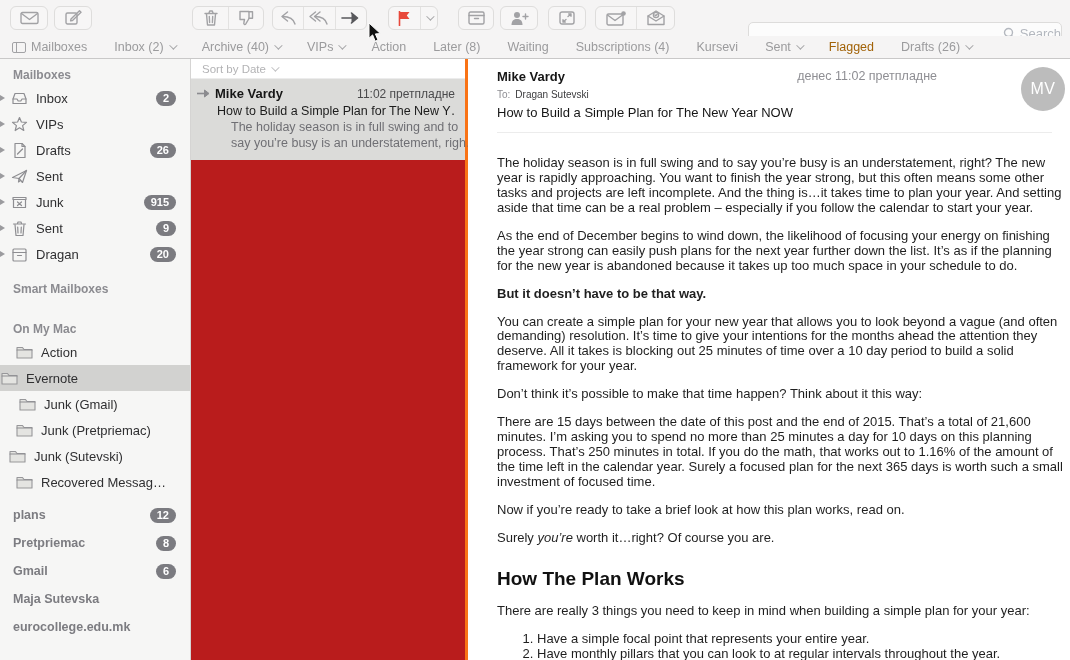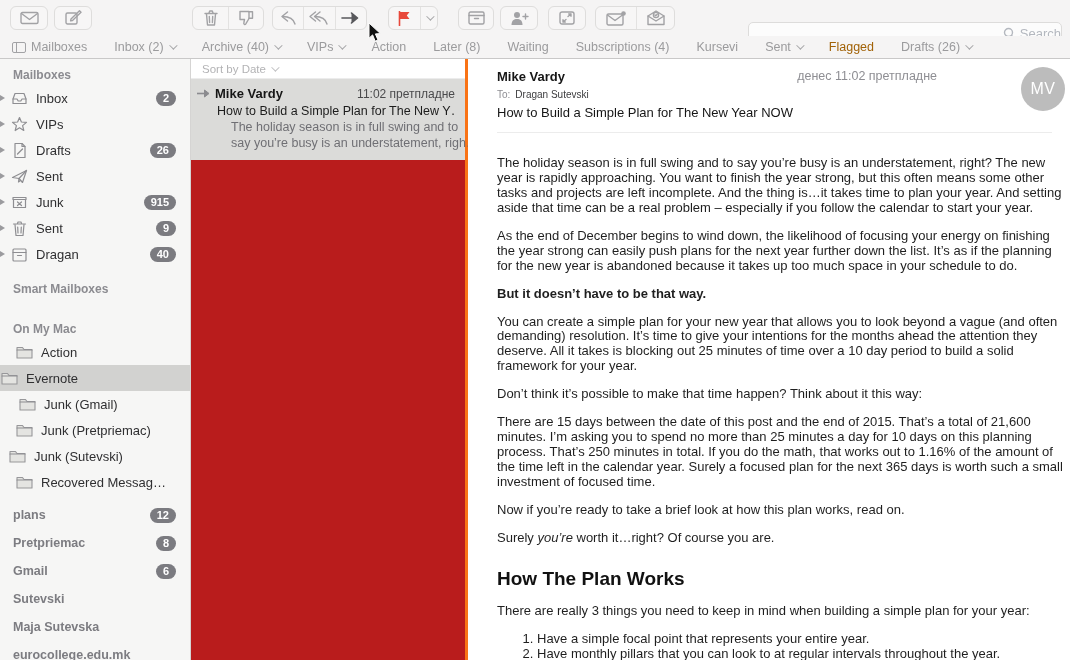--- a/index.html
+++ b/index.html
@@ -316,21 +316,21 @@
         <span class="badge">9</span>
       </div>
       <div class="srow">
         <span class="disclosure"></span>
         <svg class="sicon" viewBox="0 0 19 19">
             <rect class="st" x="3" y="4" width="13" height="12" rx="1"></rect>
             <path class="st" d="M3 7.5 H16"></path>
             <path class="st" d="M7.5 10.5 H11.5"></path>
           </svg>
         <span class="slabel">Dragan</span>
-        <span class="badge">40</span>
+        <span class="badge">20</span>
       </div>
 
       <div class="side-header" style="margin-top:6px">Smart Mailboxes</div>
       <div class="side-header" style="margin-top:14px">On My Mac</div>
 
       <div class="srow" style="padding-left:15px">
         <svg class="sicon" viewBox="0 0 19 19">
             <path class="fo" d="M2 4.5 H7.5 L9 6.5 H17 V15 H2 Z"></path>
             <path class="st" d="M2 7 H17"></path>
           </svg>
@@ -376,23 +376,20 @@
         <span>plans</span>
         <span class="badge">12</span>
       </div>
       <div class="acct-row">
         <span>Pretpriemac</span>
         <span class="badge">8</span>
       </div>
       <div class="acct-row">
         <span>Gmail</span>
         <span class="badge">6</span>
-      </div>
-      <div class="acct-row">
-        <span>Sutevski</span>
       </div>
       <div class="acct-row">
         <span>Maja Sutevska</span>
       </div>
       <div class="acct-row">
         <span>eurocollege.edu.mk</span>
       </div>
     </aside>
 
     <div class="msglist">

